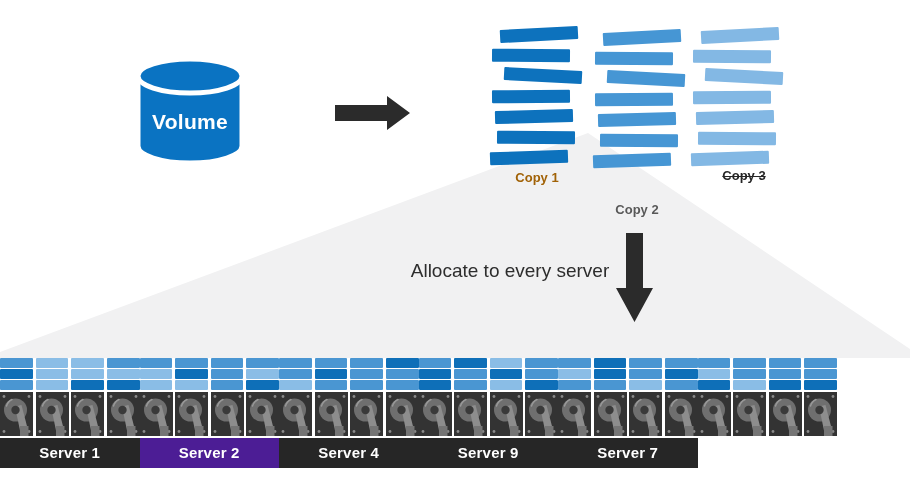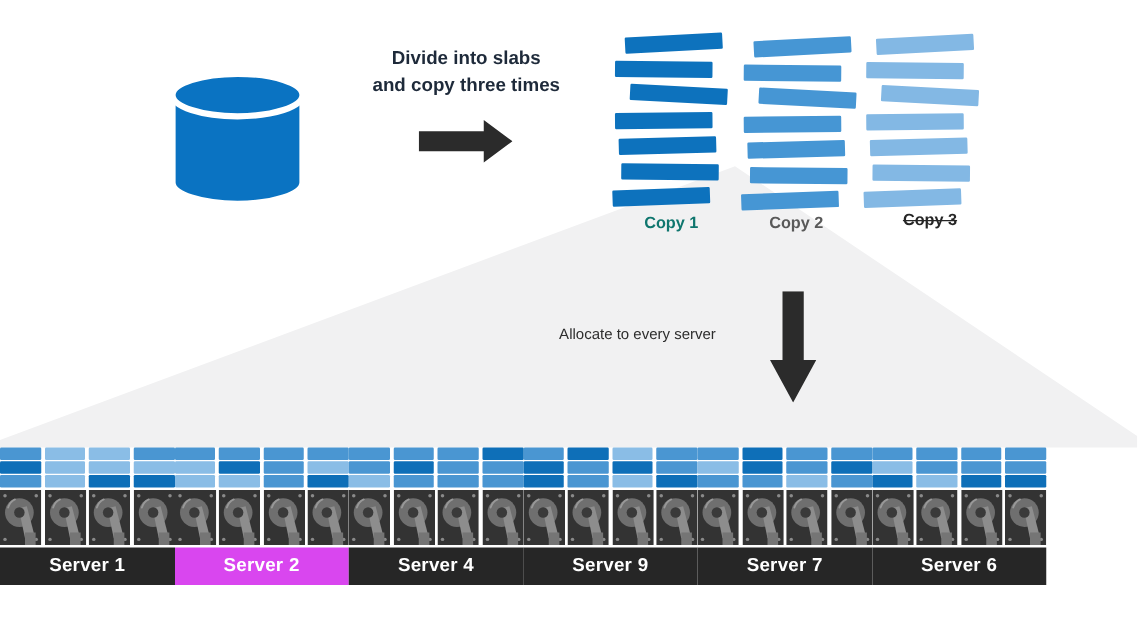--- a/index.html
+++ b/index.html
@@ -49,21 +49,21 @@
   .copy-label.c0{left:497px;}
   .copy-label.c1{left:597px;}
   .copy-label.c2{left:704px;top:168px;}
   .copy-label.faded{
     color:#000000;opacity:.85;
     text-decoration:line-through;text-decoration-thickness:1px;
   }
 
   .allocate-label{
     position:absolute;left:400px;top:260px;width:220px;text-align:center;
-    font-size:12px;font-weight:400;color:#2d2d2d;z-index:1;
+    font-size:19px;font-weight:400;color:#2d2d2d;z-index:1;
   }
 
   
   .servers{
     position:absolute;left:0;top:358px;width:820px;z-index:2;
     display:flex;justify-content:space-between;
   }
   .server{width:140px;}
   .slab-grid{
     display:grid;grid-template-columns:repeat(4,1fr);
@@ -85,24 +85,23 @@
 
   <svg class="funnel" viewBox="0 0 910 502" width="910" height="502">
     <polygon id="funnel-poly" points="588,133 910,349 910,358 0,358 0,352" fill="#f1f1f2"></polygon>
   </svg>
 
   <div class="volume">
     <svg viewBox="0 0 116 118" width="116" height="118">
       <path id="cyl-body" d="M6 24 A52 17 0 0 1 110 24 V94 A52 17 0 0 1 6 94 Z" fill="#0a73c2" stroke="#ffffff" stroke-width="5"></path>
       <ellipse id="cyl-top" cx="58" cy="24" rx="52" ry="17" fill="#0a73c2" stroke="#ffffff" stroke-width="5"></ellipse>
     </svg>
+    <span class="volume-text">Volume</span>
   </div>
 
-  <div class="divide-label">Divide into slabs
-and copy three times</div>
 
   <svg class="arrow-right" viewBox="0 0 75 38" width="75" height="38">
     <polygon class="arrow-shape" points="0,11 52,11 52,2 75,19 52,36 52,27 0,27" fill="#2b2b2b"></polygon>
   </svg>
 
   <div class="stack stack-0">
       <div class="slab" style="background: rgb(13, 114, 189);"></div>
       <div class="slab" style="background: rgb(13, 114, 189);"></div>
       <div class="slab" style="background: rgb(13, 114, 189);"></div>
       <div class="slab" style="background: rgb(13, 114, 189);"></div>
@@ -122,22 +121,22 @@
   <div class="stack stack-2">
       <div class="slab" style="background: rgb(131, 184, 228);"></div>
       <div class="slab" style="background: rgb(131, 184, 228);"></div>
       <div class="slab" style="background: rgb(131, 184, 228);"></div>
       <div class="slab" style="background: rgb(131, 184, 228);"></div>
       <div class="slab" style="background: rgb(131, 184, 228);"></div>
       <div class="slab" style="background: rgb(131, 184, 228);"></div>
       <div class="slab" style="background: rgb(131, 184, 228);"></div>
     </div>
 
-  <span class="copy-label c0" style="color: #0f766e;">Copy 1</span>
-  <span class="copy-label c1" style="color: rgb(89, 89, 89);">Copy 2</span>
+  <span class="copy-label c0" style="color: #a16207;">Copy 1</span>
+  <span class="copy-label c1" style="color: rgb(89, 89, 89); margin-top: 32px;">Copy 2</span>
   <span class="copy-label c2 faded">Copy 3</span>
 
   <div class="allocate-label">Allocate to every server</div>
   <svg class="arrow-down" viewBox="0 0 37 89" width="37" height="89">
     <polygon class="arrow-shape" points="10,0 27,0 27,55 37,55 18.5,89 0,55 10,55" fill="#2b2b2b"></polygon>
   </svg>
 
   <div class="servers" id="servers">
       <div class="server">
         <div class="slab-grid">
@@ -264,21 +263,21 @@
             <circle cx="29" cy="4.5" r="1.4" fill="#8a8a8a"></circle>
             <circle cx="4" cy="39.5" r="1.4" fill="#8a8a8a"></circle>
             <circle cx="29" cy="39.5" r="1.4" fill="#8a8a8a"></circle>
             <circle cx="15.5" cy="18" r="11.5" fill="#6f6f6f"></circle>
             <path d="M6.5 14 a10.5 10.5 0 0 1 5.5 -6.5" stroke="#989898" stroke-width="1.5" fill="none" stroke-linecap="round"></path>
             <polygon points="15,14.5 21.5,13 27.5,36 20,38.5" fill="#8d8d8d"></polygon>
             <rect x="20" y="34" width="8.5" height="10" fill="#757575"></rect>
             <circle cx="15.5" cy="18" r="4.2" fill="#3a3a3a"></circle>
           </svg>
         </div>
-        <div class="server-label" style="background: #d946ef; text-align: right;">Server 2</div>
+        <div class="server-label" style="background: #4c1d95; text-align: right;">Server 2</div>
       </div>
       <div class="server">
         <div class="slab-grid">
           <div class="slab-cell" style="background: rgb(74, 150, 210);"></div>
           <div class="slab-cell" style="background: rgb(74, 150, 210);"></div>
           <div class="slab-cell" style="background: rgb(74, 150, 210);"></div>
           <div class="slab-cell" style="background: rgb(14, 111, 184);"></div>
           <div class="slab-cell" style="background: rgb(74, 150, 210);"></div>
           <div class="slab-cell" style="background: rgb(14, 111, 184);"></div>
           <div class="slab-cell" style="background: rgb(74, 150, 210);"></div>
@@ -532,17 +531,16 @@
             <circle cx="29" cy="4.5" r="1.4" fill="#8a8a8a"></circle>
             <circle cx="4" cy="39.5" r="1.4" fill="#8a8a8a"></circle>
             <circle cx="29" cy="39.5" r="1.4" fill="#8a8a8a"></circle>
             <circle cx="15.5" cy="18" r="11.5" fill="#6f6f6f"></circle>
             <path d="M6.5 14 a10.5 10.5 0 0 1 5.5 -6.5" stroke="#989898" stroke-width="1.5" fill="none" stroke-linecap="round"></path>
             <polygon points="15,14.5 21.5,13 27.5,36 20,38.5" fill="#8d8d8d"></polygon>
             <rect x="20" y="34" width="8.5" height="10" fill="#757575"></rect>
             <circle cx="15.5" cy="18" r="4.2" fill="#3a3a3a"></circle>
           </svg>
         </div>
-        <div class="server-label" style="background: rgb(38, 38, 38);">Server 6</div>
       </div>
     </div>
 
 </div>
 
 </body></html>

